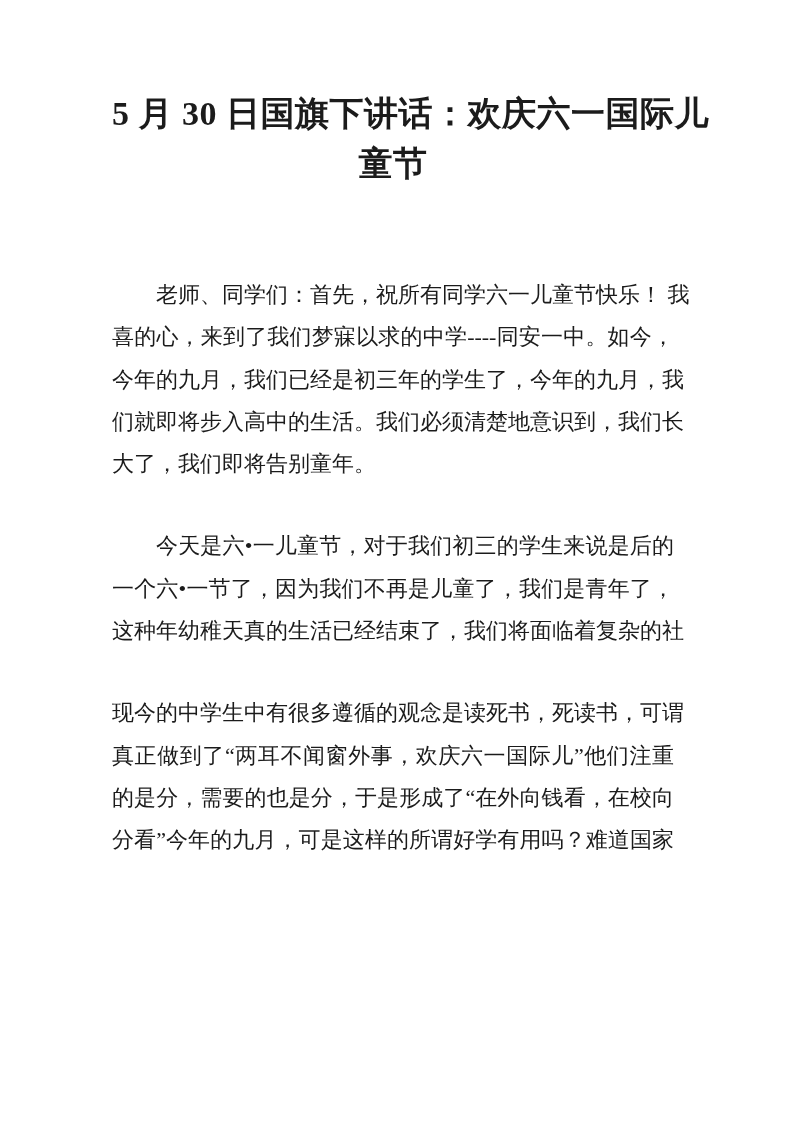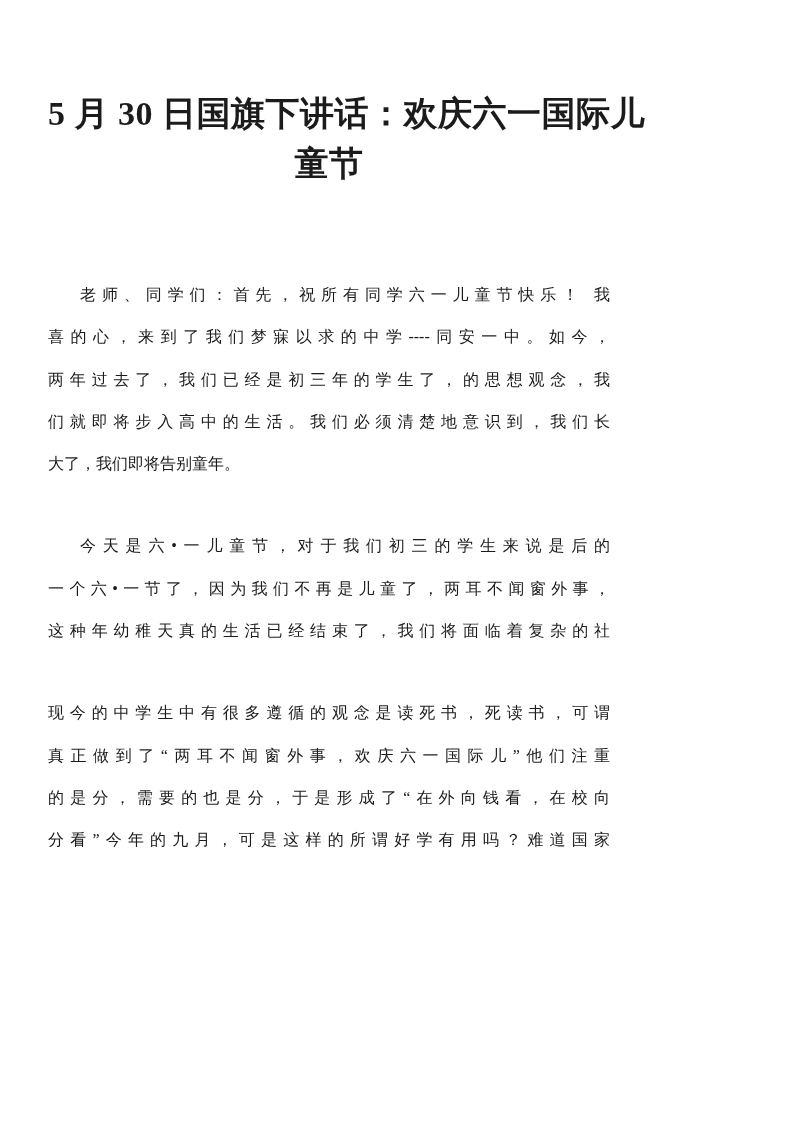--- a/index.html
+++ b/index.html
@@ -11,36 +11,36 @@
     width: 793px;
     height: 1122px;
     margin: 0 auto;
     background: #ffffff;
     overflow: hidden;
     font-family: "Liberation Serif", "DejaVu Serif", serif;
     color: #1b1b1b;
   }
   .content {
     padding-top: 89px;
-    margin-left: 48px;
+    margin-left: 112px;
     width: 562px;
   }
   .doc-title {
     text-align: center;
     font-weight: bold;
     font-size: 34px;
     line-height: 50px;
     letter-spacing: 0.5px;
   }
   .title-line {
     white-space: nowrap;
   }
   .body-text {
     margin-top: 85px;
-    font-size: 16px;
+    font-size: 22px;
   }
   .para + .para {
     margin-top: 40px;
   }
   .line {
     line-height: 42.3px;
     white-space: nowrap;
     text-align: justify;
     text-align-last: justify;
     text-justify: inter-character;
@@ -61,28 +61,28 @@
     <div class="doc-title">
       <div class="title-line">5 月 30 日国旗下讲话：欢庆六一国际儿</div>
       <div class="title-line">童节</div>
     </div>
 
     <div class="body-text">
 
       <div class="para">
         <div class="line first">老师、同学们：首先，祝所有同学六一儿童节快乐！ 我</div>
         <div class="line">喜的心，来到了我们梦寐以求的中学----同安一中。如今，</div>
-        <div class="line">两年过去了，我们已经是初三年的学生了，的思想观念，我</div>
+        <div class="line">今年的九月，我们已经是初三年的学生了，今年的九月，我</div>
         <div class="line">们就即将步入高中的生活。我们必须清楚地意识到，我们长</div>
         <div class="line end">大了，我们即将告别童年。</div>
       </div>
 
       <div class="para">
         <div class="line first">今天是六•一儿童节，对于我们初三的学生来说是后的</div>
-        <div class="line">一个六•一节了，因为我们不再是儿童了，两耳不闻窗外事，</div>
+        <div class="line">一个六•一节了，因为我们不再是儿童了，我们是青年了，</div>
         <div class="line">这种年幼稚天真的生活已经结束了，我们将面临着复杂的社</div>
       </div>
 
       <div class="para">
         <div class="line">现今的中学生中有很多遵循的观念是读死书，死读书，可谓</div>
         <div class="line">真正做到了“两耳不闻窗外事，欢庆六一国际儿”他们注重</div>
         <div class="line">的是分，需要的也是分，于是形成了“在外向钱看，在校向</div>
         <div class="line">分看”今年的九月，可是这样的所谓好学有用吗？难道国家</div>
       </div>
 

